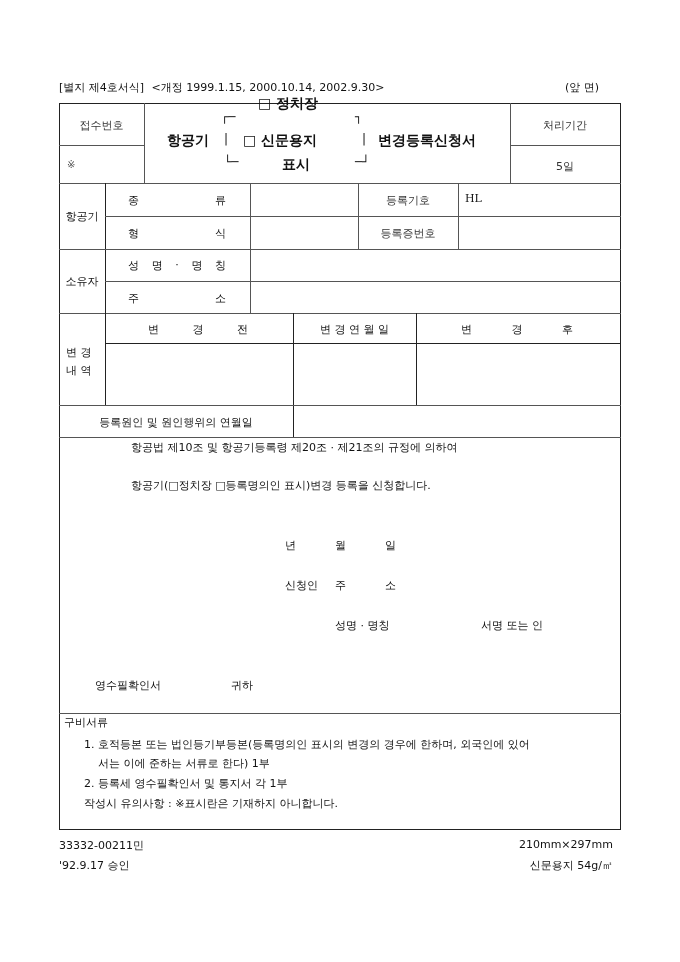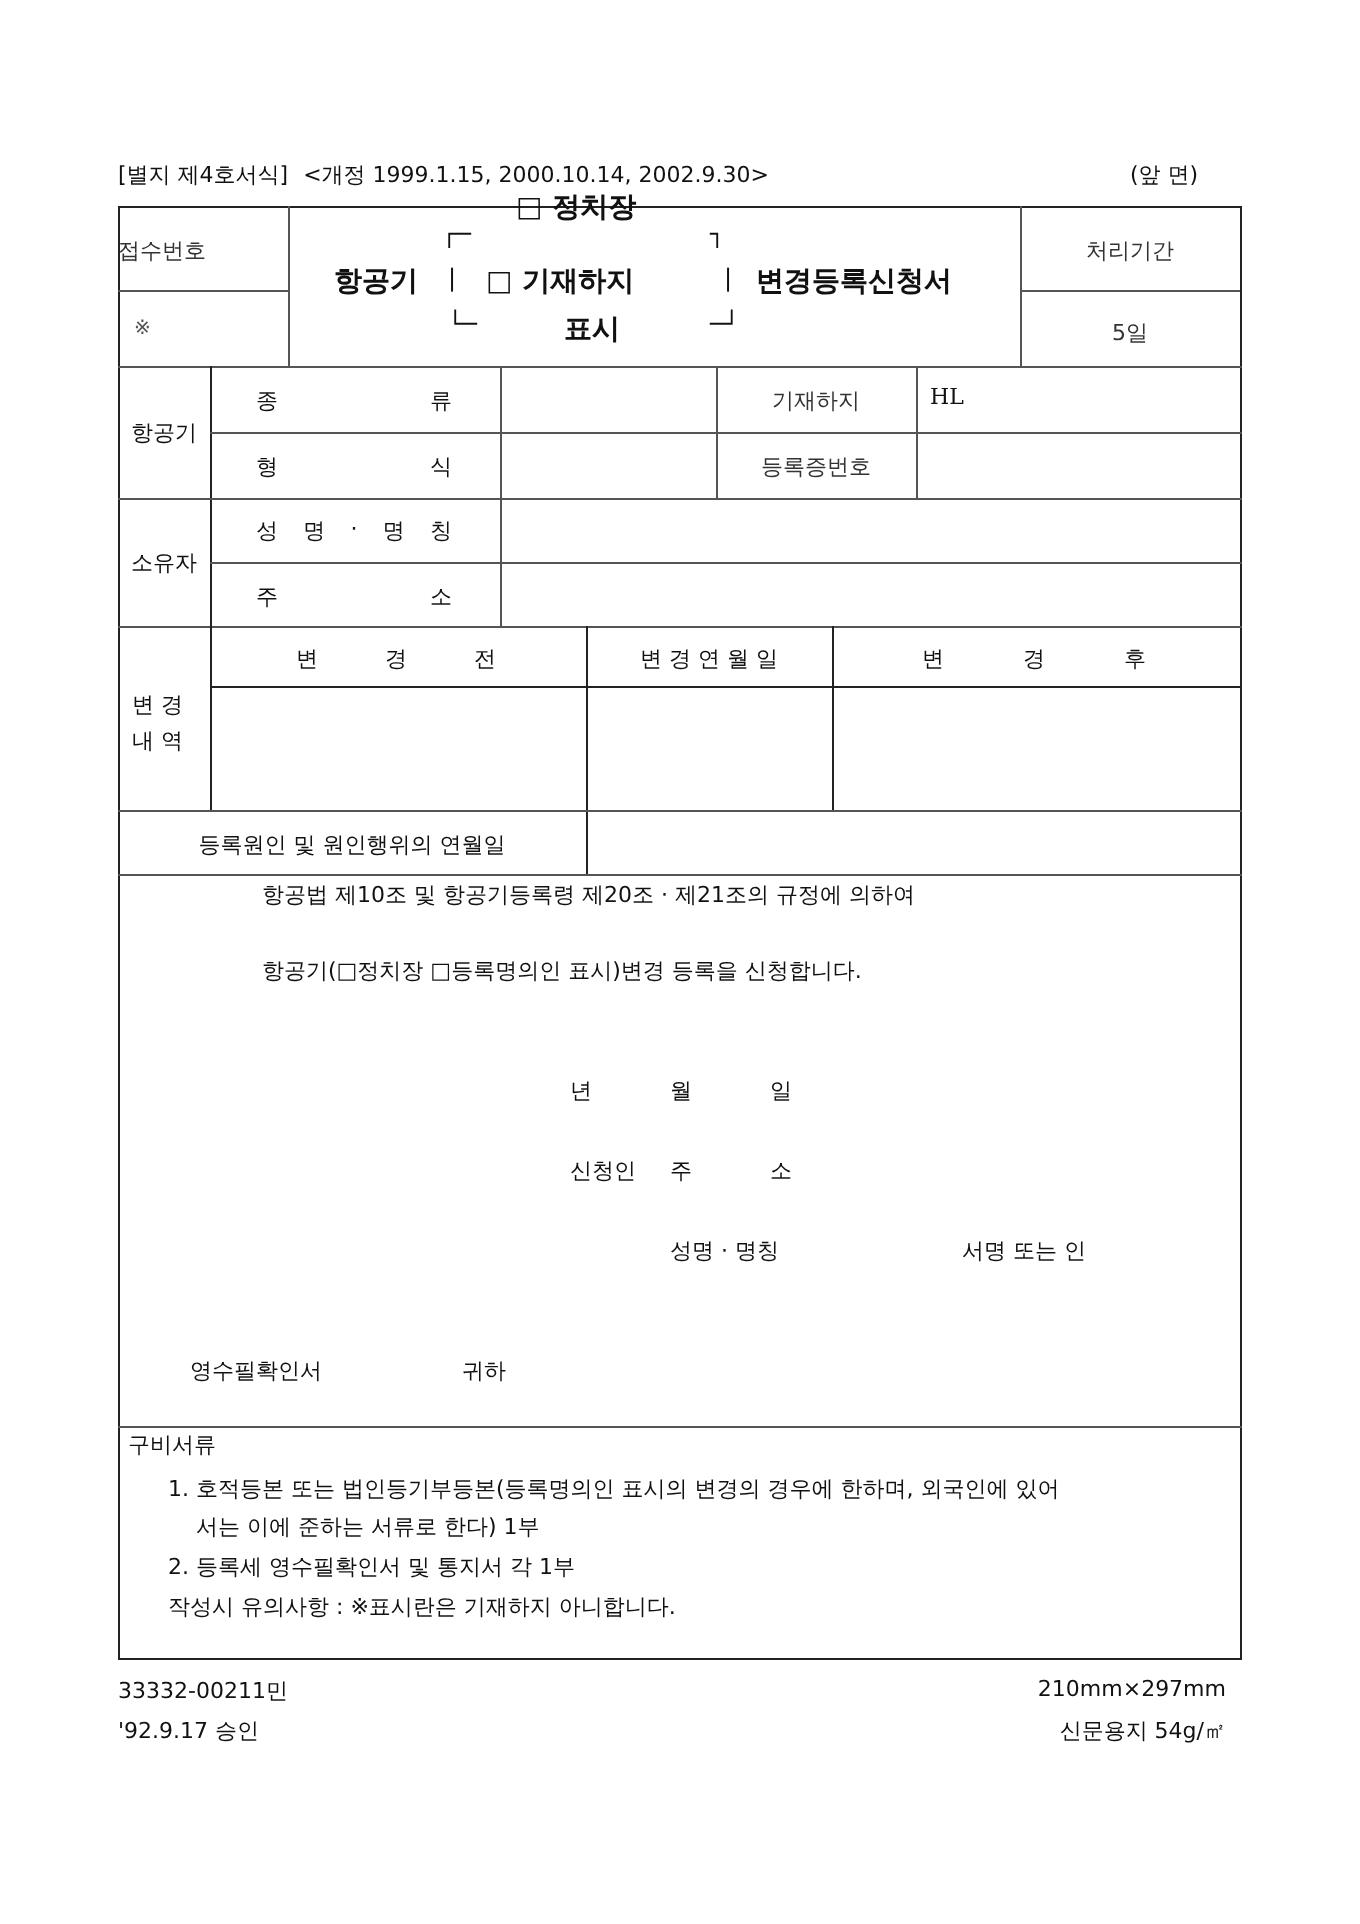--- a/index.html
+++ b/index.html
@@ -27,29 +27,29 @@
 <div class="line dark" style="left:59px;top:103px;width:1px;height:727px;"></div>
 <div class="line dark" style="left:620px;top:103px;width:1px;height:727px;"></div>
 <div class="line dark" style="left:59px;top:829px;width:562px;height:1px;"></div>
 
 <div class="line" style="left:144px;top:103px;width:1px;height:80px;"></div>
 <div class="line" style="left:510px;top:103px;width:1px;height:80px;"></div>
 <div class="line" style="left:59px;top:145px;width:85px;height:1px;"></div>
 <div class="line" style="left:510px;top:145px;width:110px;height:1px;"></div>
 <div class="line" style="left:59px;top:183px;width:562px;height:1px;"></div>
 
-<div class="cell-text" style="left:59px;top:118px;width:85px;text-align:left;color:#333;">접수번호</div>
+<div class="cell-text" style="left:59px;top:118px;width:85px;text-align:center;color:#333;">접수번호</div>
 <div class="cell-text" style="left:67px;top:159px;font-size:10px;color:#555;">※</div>
 
 <div class="abs title-main" style="left:167px;top:132px;">항공기</div>
 <div class="abs bracket" style="left:221px;top:110px;">┌─</div>
 <div class="abs bracket" style="left:224px;top:132px;">|</div>
 <div class="abs bracket" style="left:224px;top:155px;">└─</div>
 <div class="abs title-main" style="left:258px;top:95px;">□ 정치장</div>
-<div class="abs title-main" style="left:243px;top:132px;">□ 기재하지</div>
+<div class="abs title-main" style="left:243px;top:132px;">□ 신문용지</div>
 <div class="abs title-main" style="left:282px;top:156px;">표시</div>
 <div class="abs bracket" style="left:355px;top:110px;">┐</div>
 <div class="abs bracket" style="left:362px;top:132px;">|</div>
 <div class="abs bracket" style="left:355px;top:155px;">─┘</div>
 <div class="abs title-main" style="left:378px;top:132px;">변경등록신청서</div>
 
 <div class="cell-text" style="left:510px;top:118px;width:110px;text-align:center;color:#333;">처리기간</div>
 <div class="cell-text" style="left:510px;top:159px;width:110px;text-align:center;color:#333;">5일</div>
 
 <div class="line dark" style="left:105px;top:183px;width:1px;height:130px;"></div>
@@ -60,21 +60,21 @@
 <div class="line" style="left:59px;top:249px;width:562px;height:1px;"></div>
 <div class="line" style="left:105px;top:281px;width:516px;height:1px;"></div>
 <div class="line" style="left:59px;top:313px;width:562px;height:1px;"></div>
 
 <div class="cell-text" style="left:59px;top:209px;width:46px;text-align:center;">항공기</div>
 <div class="cell-text spread" style="left:128px;top:193px;width:98px;">
   <span>종</span>
     <span>류</span>
 </div>
 <div class="abs" style="left:251px;top:184px;width:107px;height:32px;"></div>
-<div class="cell-text" style="left:358px;top:193px;width:100px;text-align:center;color:#333;">기재하지</div>
+<div class="cell-text" style="left:358px;top:193px;width:100px;text-align:center;color:#333;">등록기호</div>
 <div class="cell-text serif" style="left:465px;top:192px;">HL</div>
 
 <div class="cell-text spread" style="left:128px;top:226px;width:98px;">
   <span>형</span>
     <span>식</span>
 </div>
 <div class="abs" style="left:251px;top:217px;width:107px;height:32px;"></div>
 <div class="cell-text" style="left:358px;top:226px;width:100px;text-align:center;color:#333;">등록증번호</div>
 <div class="abs" style="left:459px;top:217px;width:161px;height:32px;"></div>
 

